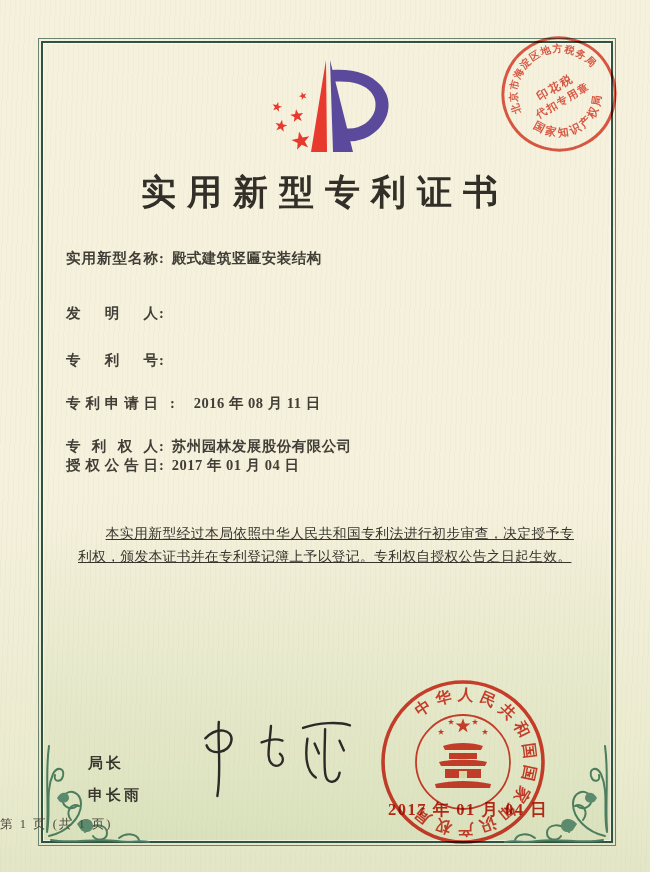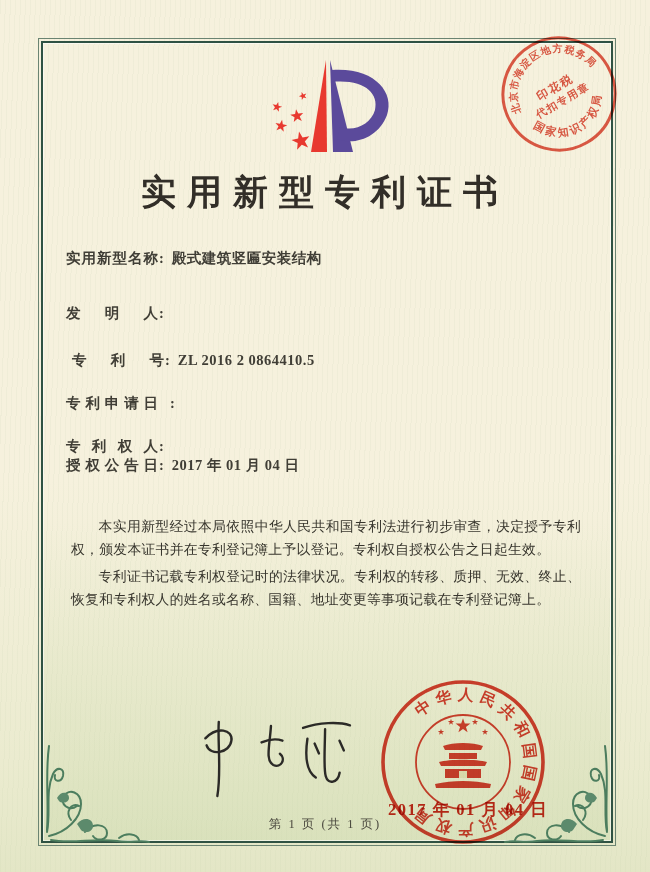--- a/index.html
+++ b/index.html
@@ -31,46 +31,46 @@
   }
   .logo{position:absolute;left:252px;top:48px;}
   .title{
     position:absolute;left:0;right:0;top:169px;text-align:center;
     font-size:35px;font-weight:600;letter-spacing:11px;color:#322e28;font-family:Liberation Serif, serif;
   }
   .fields{position:absolute;left:66px;top:249px;width:500px;font-family:Liberation Serif, serif;}
   .field-row{display:flex;align-items:baseline;font-size:14.5px;font-weight:700;color:#403e36;}
   .field-row:nth-child(1){margin-bottom:36px;}
   .field-row:nth-child(2){margin-bottom:28px;}
-  .field-row:nth-child(3){margin-bottom:24px;margin-left:6px;}
+  .field-row:nth-child(3){margin-bottom:24px;}
   .field-row:nth-child(4){margin-bottom:24px;gap:11px;}
   .field-row:nth-child(5){}
   .f-label{display:inline-block;width:92px;text-align:justify;text-align-last:justify;}
   .f-colon{margin:0 8px 0 1px;}
   .f-value{letter-spacing:0.5px;}
   .body-text{
     position:absolute;left:66px;top:511px;width:520px;
     font-size:13.8px;line-height:22.6px;color:#37352d;
     text-align:justify;letter-spacing:0.3px;
   }
-  .body-text p{margin:5px;text-indent:2em;}
+  .body-text p{margin:12px;text-indent:2em;text-decoration:underline;}
   .sig-block{
     position:absolute;left:88px;top:747px;
     font-size:15px;font-weight:700;color:#3a382f;line-height:32px;letter-spacing:3px;
   }
   .signature-svg{position:absolute;left:188px;top:712px;}
   .seal{position:absolute;left:377px;top:676px;mix-blend-mode:multiply;opacity:0.92;}
   .seal-date{
     position:absolute;left:388px;top:799px;z-index:4;
     font-size:16.5px;font-weight:700;color:#cf2d1d;letter-spacing:1.5px;
     mix-blend-mode:multiply;
   }
   .tax-stamp{position:absolute;left:489px;top:24px;mix-blend-mode:multiply;opacity:0.9;z-index:3;}
   .footer{
-    position:absolute;left:0;right:0;top:816px;text-align:center;
+    position:absolute;left:0;right:0;top:816px;text-align:left;
     font-size:12.5px;color:#4a483e;letter-spacing:2px;
   }
   .ornament{position:absolute;top:740px;}
   .ornament.left{left:41px;}
   .ornament.right{right:37px;transform:scaleX(-1);}
 </style>
 </head>
 <body>
 
 <div class="paper">
@@ -118,42 +118,46 @@
         <span class="f-colon">:</span>
       <span class="f-value">殿式建筑竖匾安装结构</span>
     </div>
     <div class="field-row">
       <span class="f-label">发明人</span>
         <span class="f-colon">:</span>
     </div>
     <div class="field-row">
       <span class="f-label">专利号</span>
         <span class="f-colon">:</span>
-      <span class="f-value">ZL 2016 2 0864410.5</span>
     </div>
     <div class="field-row">
       <span class="f-label">专利申请日</span>
         <span class="f-colon">:</span>
+      <span class="f-value">2016 年 08 月 11 日</span>
     </div>
     <div class="field-row">
       <span class="f-label">专利权人</span>
         <span class="f-colon">:</span>
+      <span class="f-value">苏州园林发展股份有限公司</span>
     </div>
     <div class="field-row">
       <span class="f-label">授权公告日</span>
         <span class="f-colon">:</span>
       <span class="f-value">2017 年 01 月 04 日</span>
     </div>
   </div>
 
   <div class="body-text">
     <p>本实用新型经过本局依照中华人民共和国专利法进行初步审查，决定授予专利权，颁发本证书并在专利登记簿上予以登记。专利权自授权公告之日起生效。</p>
-    <p>专利证书记载专利权登记时的法律状况。专利权的转移、质押、无效、终止、恢复和专利权人的姓名或名称、国籍、地址变更等事项记载在专利登记簿上。</p>
-  </div>
-
+  </div>
+
+  <div class="sig-block">
+    <div>局长</div>
+    <div>申长雨</div>
+  </div>
 
   <svg class="signature-svg" width="175" height="88" viewBox="0 0 175 88">
     <g stroke="#2b2a27" stroke-width="2.4" fill="none" stroke-linecap="round" transform="rotate(-2 85 44)">
       <path d="M32,8 C30,28 33,58 28,82"></path>
       <path d="M18,24 C30,12 46,16 44,27 C42,40 22,42 19,31"></path>
       <path d="M74,30 C82,27 90,27 95,29"></path>
       <path d="M84,14 C82,34 77,48 85,53 C93,57 98,47 92,42"></path>
       <path d="M116,17 C132,12 152,12 163,16"></path>
       <path d="M138,19 C137,40 135,58 137,66 C139,75 149,73 151,63"></path>
       <path d="M120,28 C116,50 120,62 127,67"></path>

